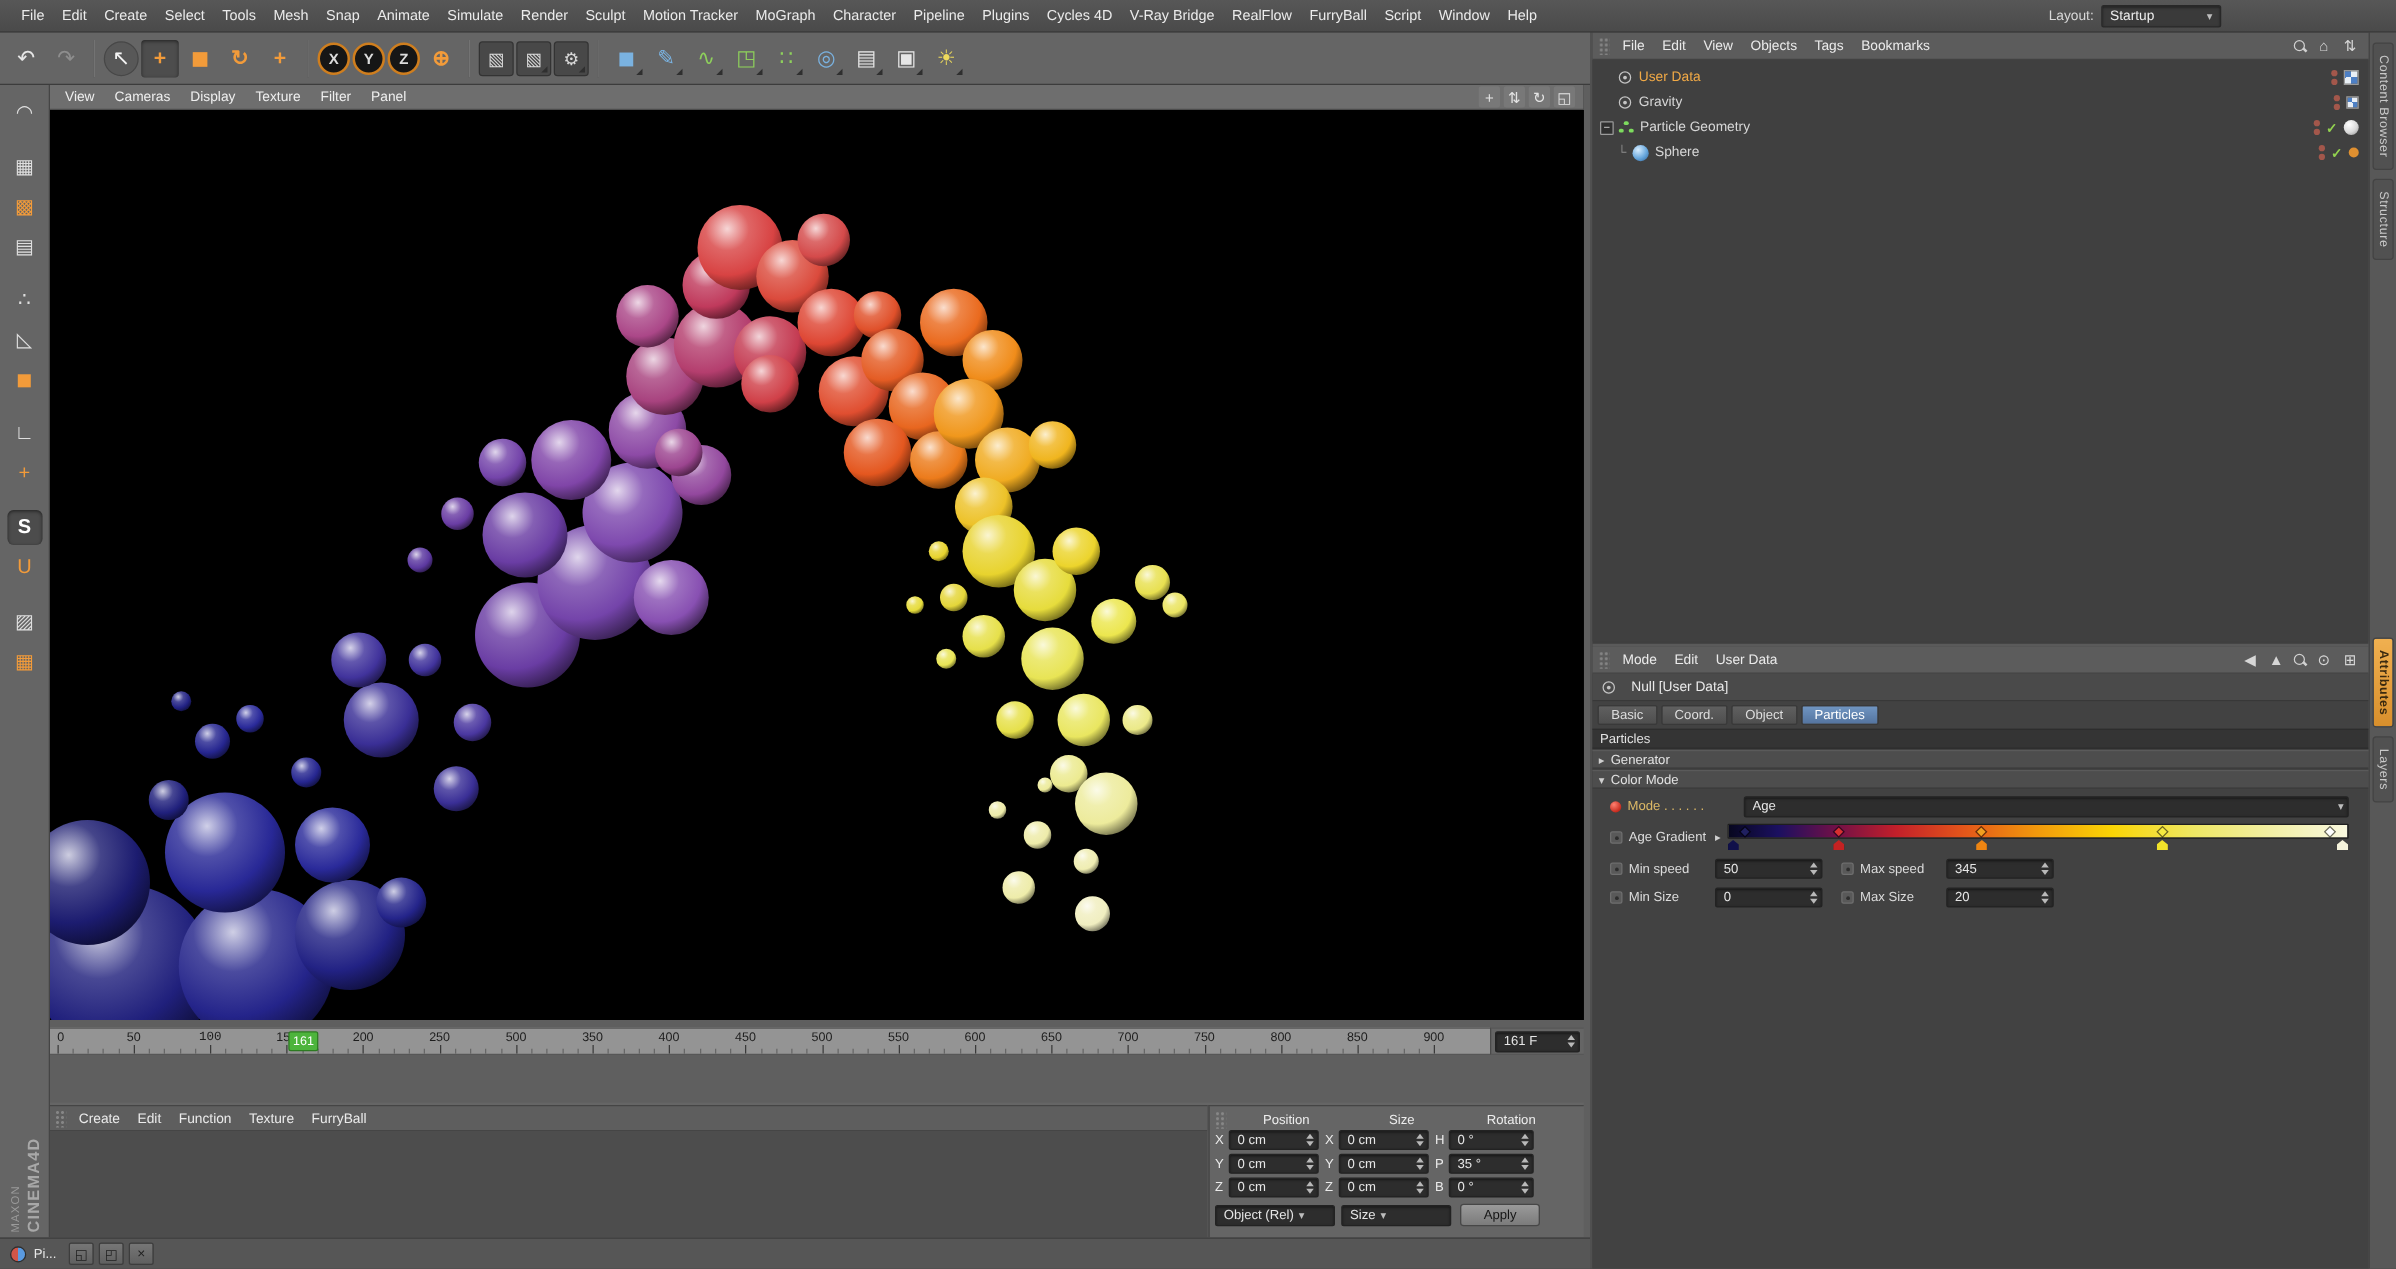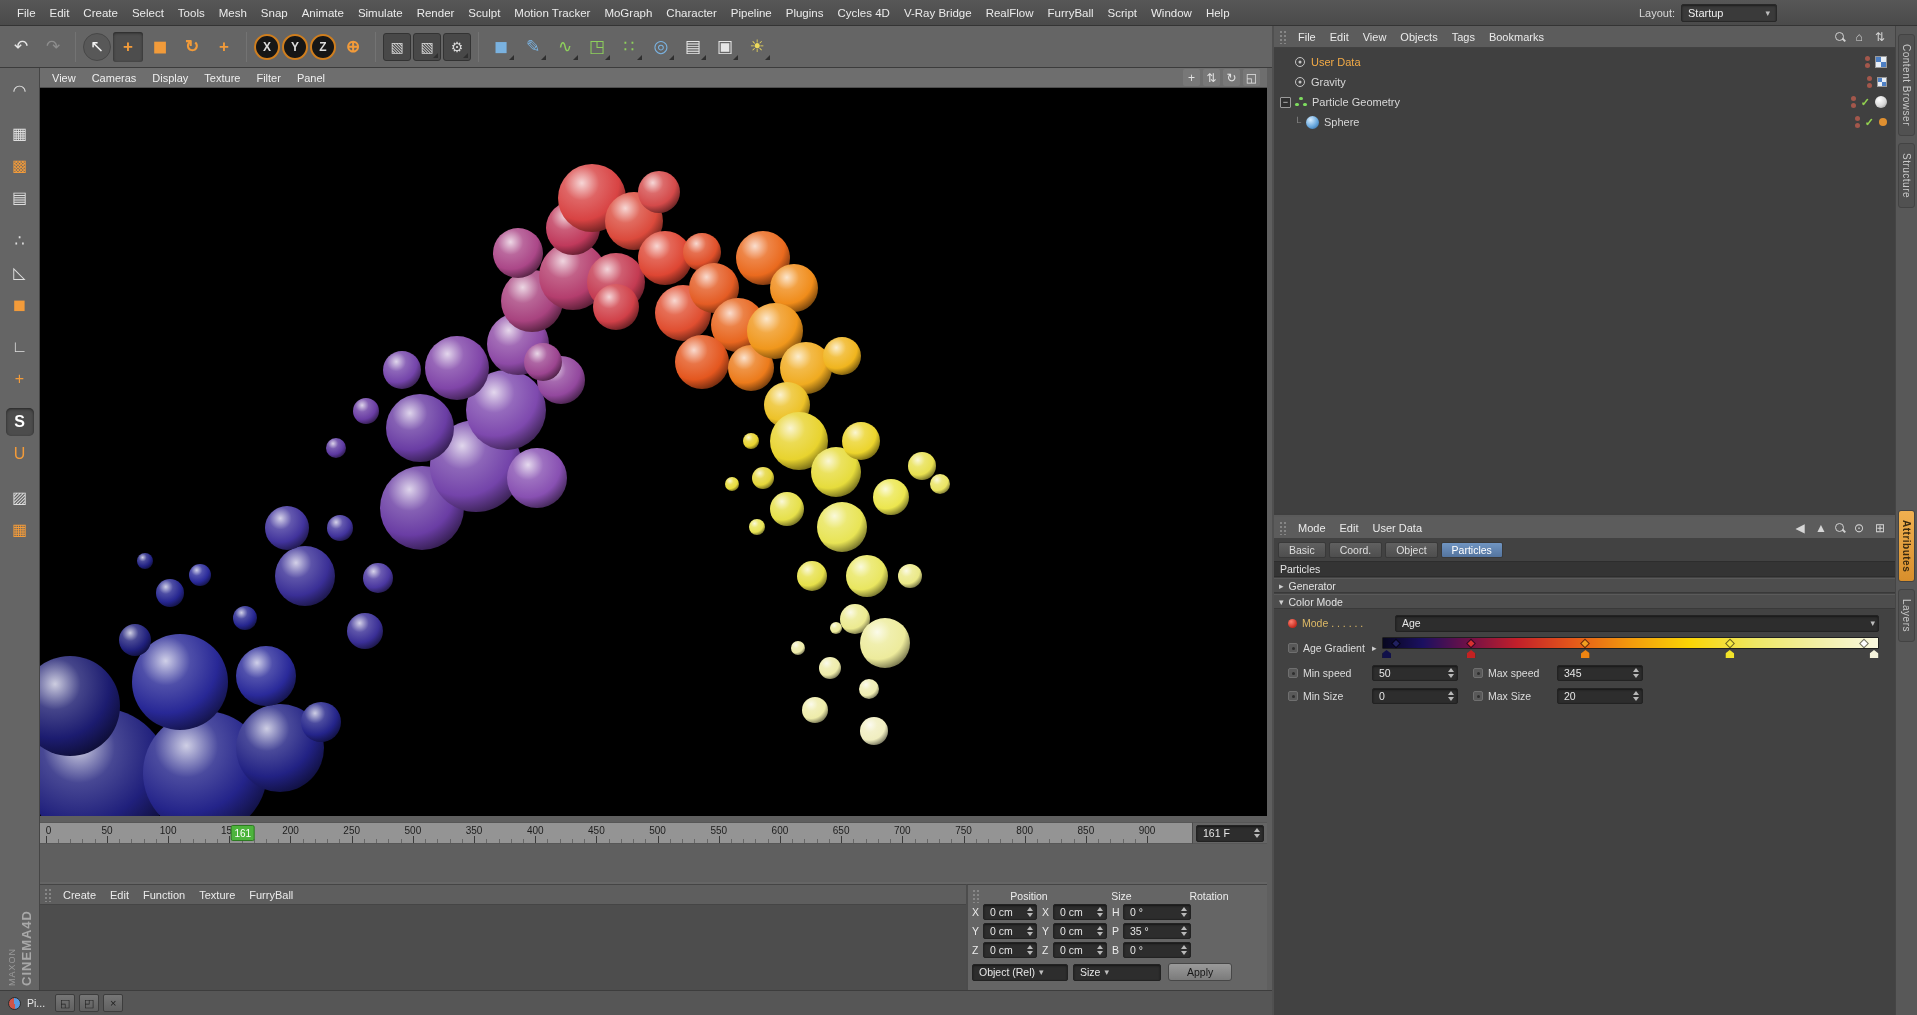--- a/index.html
+++ b/index.html
@@ -103,21 +103,21 @@
   
   .coords{position:absolute;left:966px;top:884px;width:301px;height:106px;background:#656565;border-left:2px solid #4c4c4c;border-top:1px solid #454545;padding:3px 4px 0 4px}
   .coords-header{display:flex;height:15px;align-items:center;font-size:10.5px;color:#ededed}
   .coords-header .grip{margin-right:2px}
   .coords-header span.h{text-align:center}
   .h-pos{width:92px}.h-size{width:93px}.h-rot{width:82px}
   .coord-grid{display:flex;gap:5px;margin-top:1px}
   .ccol{display:flex;flex-direction:column;gap:3px}
   .crow{display:flex;align-items:center;gap:3px}
   .crow .axis{width:8px;font-size:10.5px;color:#ebebeb}
-  .crow .field{width:54px;height:16px}
+  .crow .field{width:72px;height:16px}
   .ccol.rot .field{width:68px}
   .coords-bottom{display:flex;gap:5px;margin-top:5px;align-items:center}
   .dropdown{height:17px;background:#2d2d2d;border:1px solid #222;border-radius:2px;color:#e6e6e6;display:flex;align-items:center;padding:0 6px;font-size:10.5px;box-shadow:inset 0 1px 2px rgba(0,0,0,.5)}
   .dd-obj{width:96px}.dd-size{width:88px}
   .btn-apply{margin-left:2px;height:18px;padding:0 18px;background:linear-gradient(#9a9a9a,#7b7b7b);border:1px solid #474747;border-radius:3px;color:#161616;font-size:10.5px;display:flex;align-items:center}
 
   
   .right-panel{position:absolute;left:1272px;top:26px;width:623px;height:989px;background:#3f3f3f;border-left:2px solid #505050}
   .panel-menubar{height:22px;background:#5c5c5c;border-bottom:1px solid #424242;display:flex;align-items:center;padding:0 5px}
   .pm-item{padding:0 7px;color:#ebebeb}
@@ -913,21 +913,21 @@
       <div class="tick minor" style="left: 88.6644%;"></div>
       <div class="tick minor" style="left: 89.7267%;"></div>
       <div class="tick major" style="left: 90.7889%;"></div>
       <div class="tick minor" style="left: 91.8511%;"></div>
       <div class="tick minor" style="left: 92.9133%;"></div>
       <div class="tick minor" style="left: 93.9756%;"></div>
       <div class="tick minor" style="left: 95.0378%;"></div>
       <div class="tick major" style="left: 96.1%;"></div>
       <div class="tick-label" style="left: 0.5%; transform: none;">0</div>
       <div class="tick-label" style="left: 5.81111%;">50</div>
-      <div class="tick-label" style="left: 11.1222%;">100</div>
+      <div class="tick-label" style="left: 11.1222%; font-family: Liberation Mono, monospace;">100</div>
       <div class="tick-label" style="left: 16.4333%;">150</div>
       <div class="tick-label" style="left: 21.7444%;">200</div>
       <div class="tick-label" style="left: 27.0556%;">250</div>
       <div class="tick-label" style="left: 32.3667%;">500</div>
       <div class="tick-label" style="left: 37.6778%;">350</div>
       <div class="tick-label" style="left: 42.9889%;">400</div>
       <div class="tick-label" style="left: 48.3%;">450</div>
       <div class="tick-label" style="left: 53.6111%;">500</div>
       <div class="tick-label" style="left: 58.9222%;">550</div>
       <div class="tick-label" style="left: 64.2333%;">600</div>
@@ -1179,20 +1179,24 @@
             <span class="pm-item">Edit</span>
             <span class="pm-item">User Data</span>
           </div>
         <div class="pm-icons" id="attr-icons">
             <span class="pmi">◀</span>
             <span class="pmi">▲</span>
             <span class="icon-search"></span>
             <span class="pmi">⊙</span>
             <span class="pmi">⊞</span>
           </div>
+      </div>
+      <div class="attr-objrow">
+        <span class="om-icon icon-null"></span>
+        <span>Null [User Data]</span>
       </div>
       <div class="attr-tabs" id="attr-tabs">
           <div class="attr-tab">Basic</div>
           <div class="attr-tab">Coord.</div>
           <div class="attr-tab">Object</div>
           <div class="attr-tab active">Particles</div>
         </div>
       <div class="attr-section">
         <span>Particles</span>
       </div>

